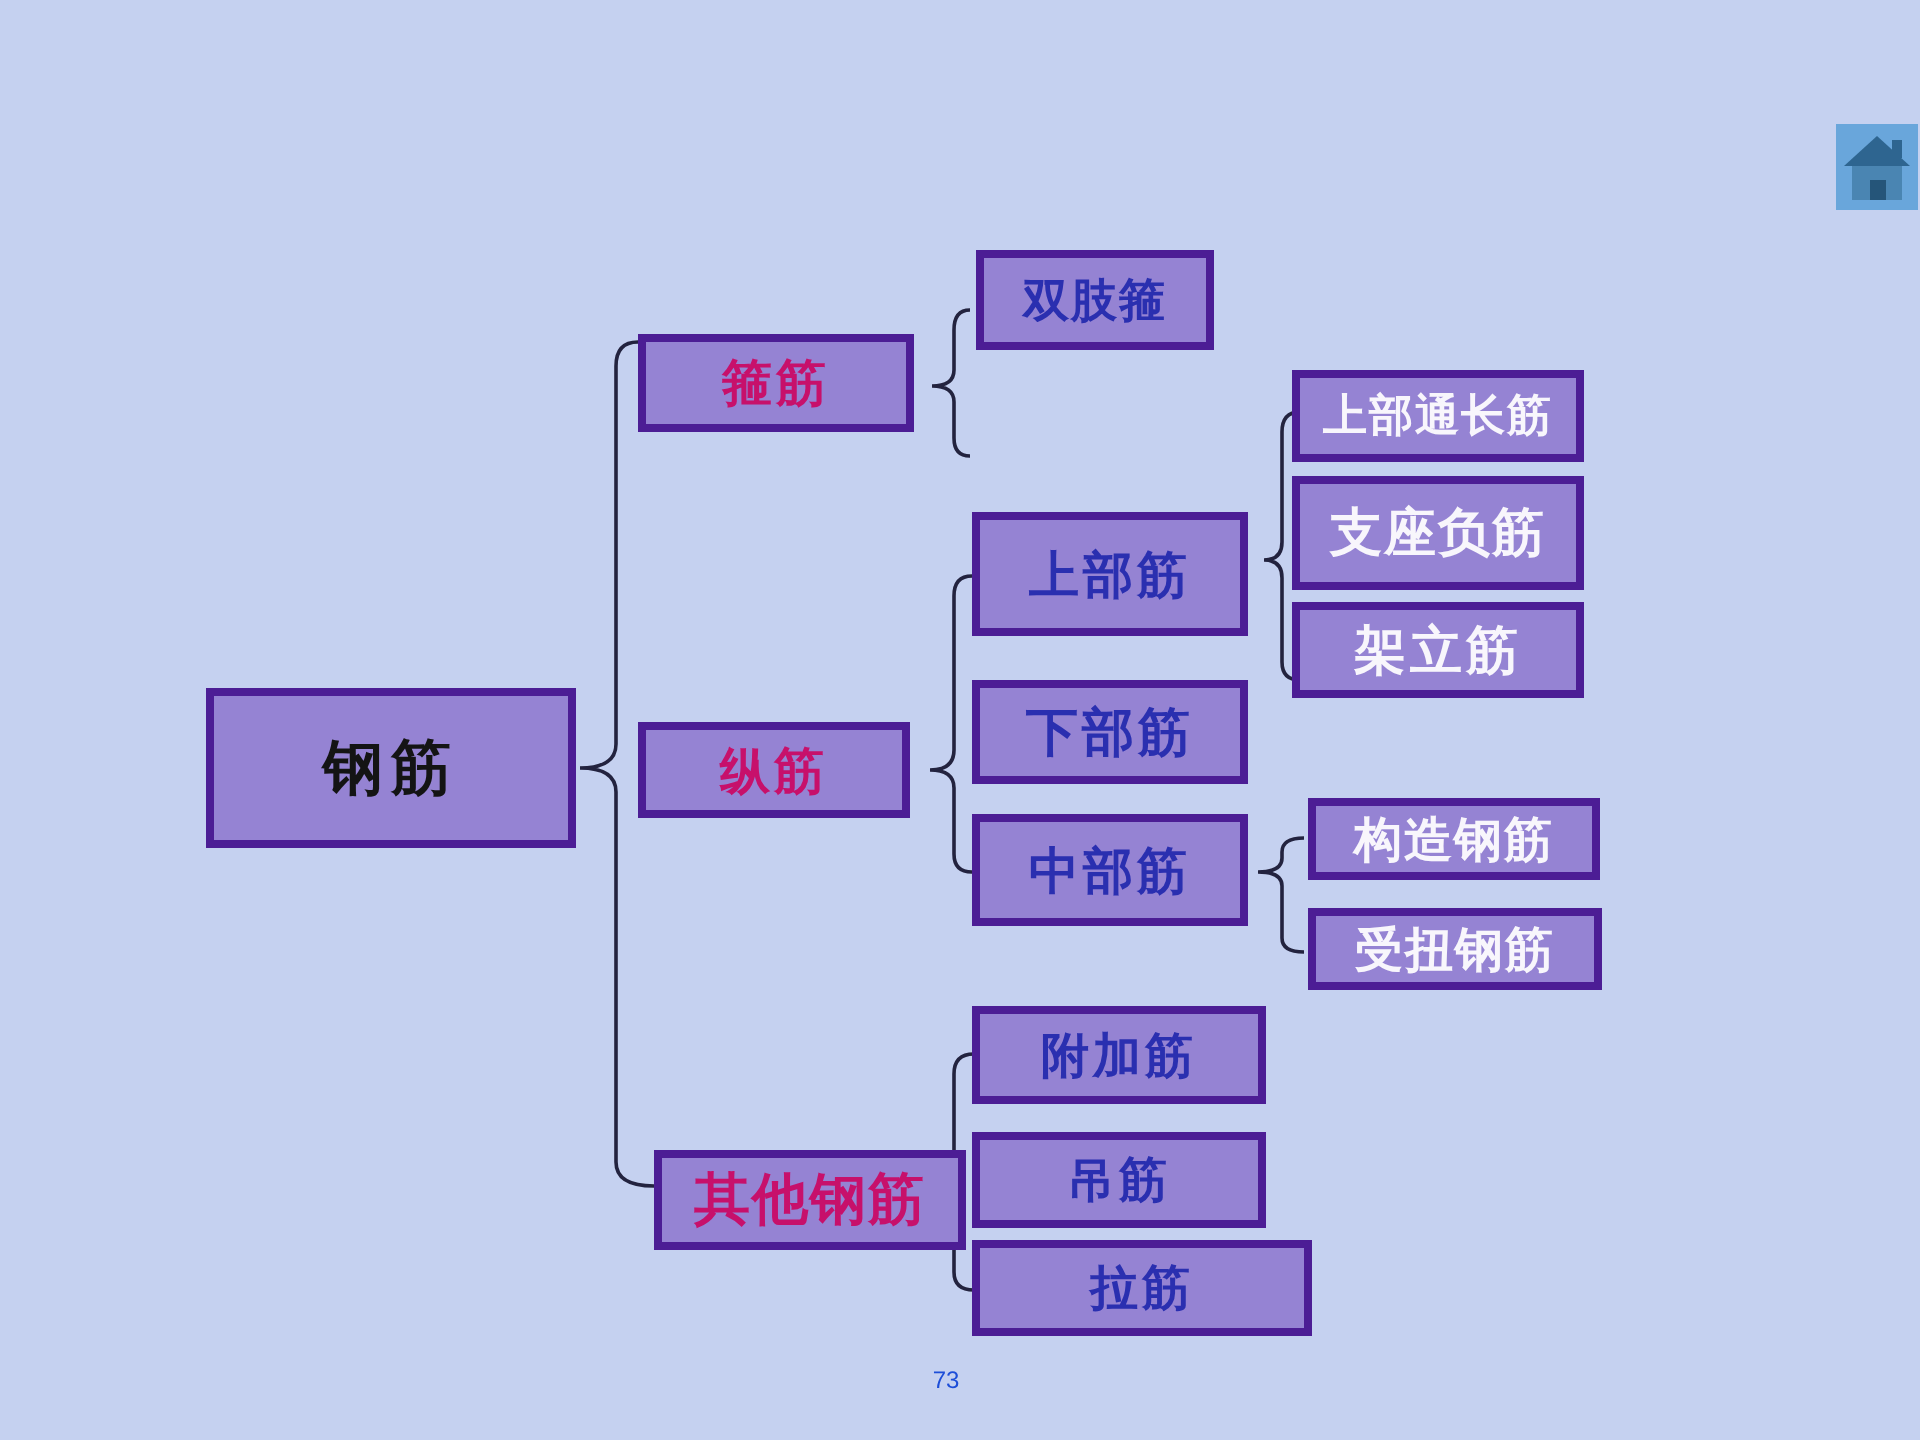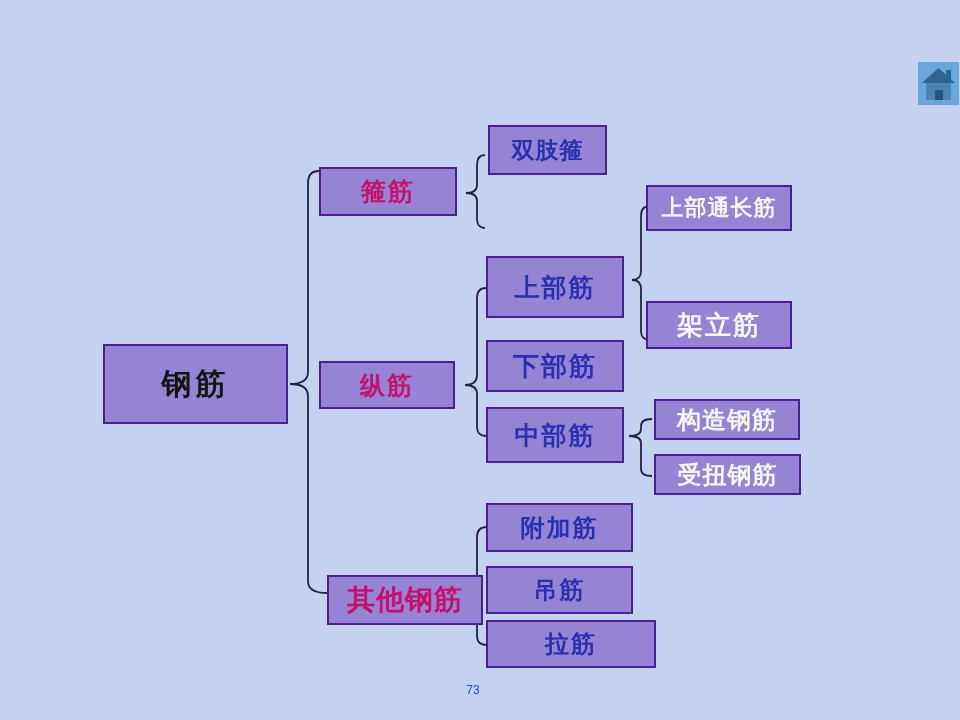--- a/index.html
+++ b/index.html
@@ -13,21 +13,21 @@
   .slide-title{
     position:absolute;left:131px;top:26px;
     font-size:38px;font-weight:bold;color:#ffffff;
     letter-spacing:6px;white-space:nowrap;
   }
   .braces{position:absolute;left:0;top:0;width:960px;height:720px;}
   .braces path{fill:none;stroke:#23233f;stroke-width:1.8px;}
   .node{
     position:absolute;
     background:#9583d3;
-    border:2px solid #4c1d95;
+    border:4px solid #4c1d95;
     box-sizing:border-box;
     display:flex;align-items:center;justify-content:center;
     font-weight:bold;letter-spacing:2px;white-space:nowrap;
   }
   .c-black{color:#141414;}
   .c-crimson{color:#c7106b;}
   .c-blue{color:#2a2fb0;}
   .c-white{color:#f8f6fc;}
   
   .n0{left:103px;top:344px;width:185px;height:80px;font-size:30px;letter-spacing:4px;}
@@ -75,20 +75,21 @@
 
   <div class="node n0 c-black">钢筋</div>
   <div class="node n1 c-crimson">箍筋</div>
   <div class="node n2 c-crimson">纵筋</div>
   <div class="node n3 c-crimson">其他钢筋</div>
   <div class="node n4 c-blue">双肢箍</div>
   <div class="node n6 c-blue">上部筋</div>
   <div class="node n7 c-blue">下部筋</div>
   <div class="node n8 c-blue">中部筋</div>
   <div class="node n9 c-white">上部通长筋</div>
+  <div class="node n10 c-white">支座负筋</div>
   <div class="node n11 c-white">架立筋</div>
   <div class="node n12 c-white">构造钢筋</div>
   <div class="node n13 c-white">受扭钢筋</div>
   <div class="node n14 c-blue">附加筋</div>
   <div class="node n15 c-blue">吊筋</div>
   <div class="node n16 c-blue">拉筋</div>
 
   <div class="home-button">
     <svg width="41" height="43" viewBox="0 0 41 43">
       <rect x="28" y="8" width="5" height="9" fill="#2e6590"></rect>

